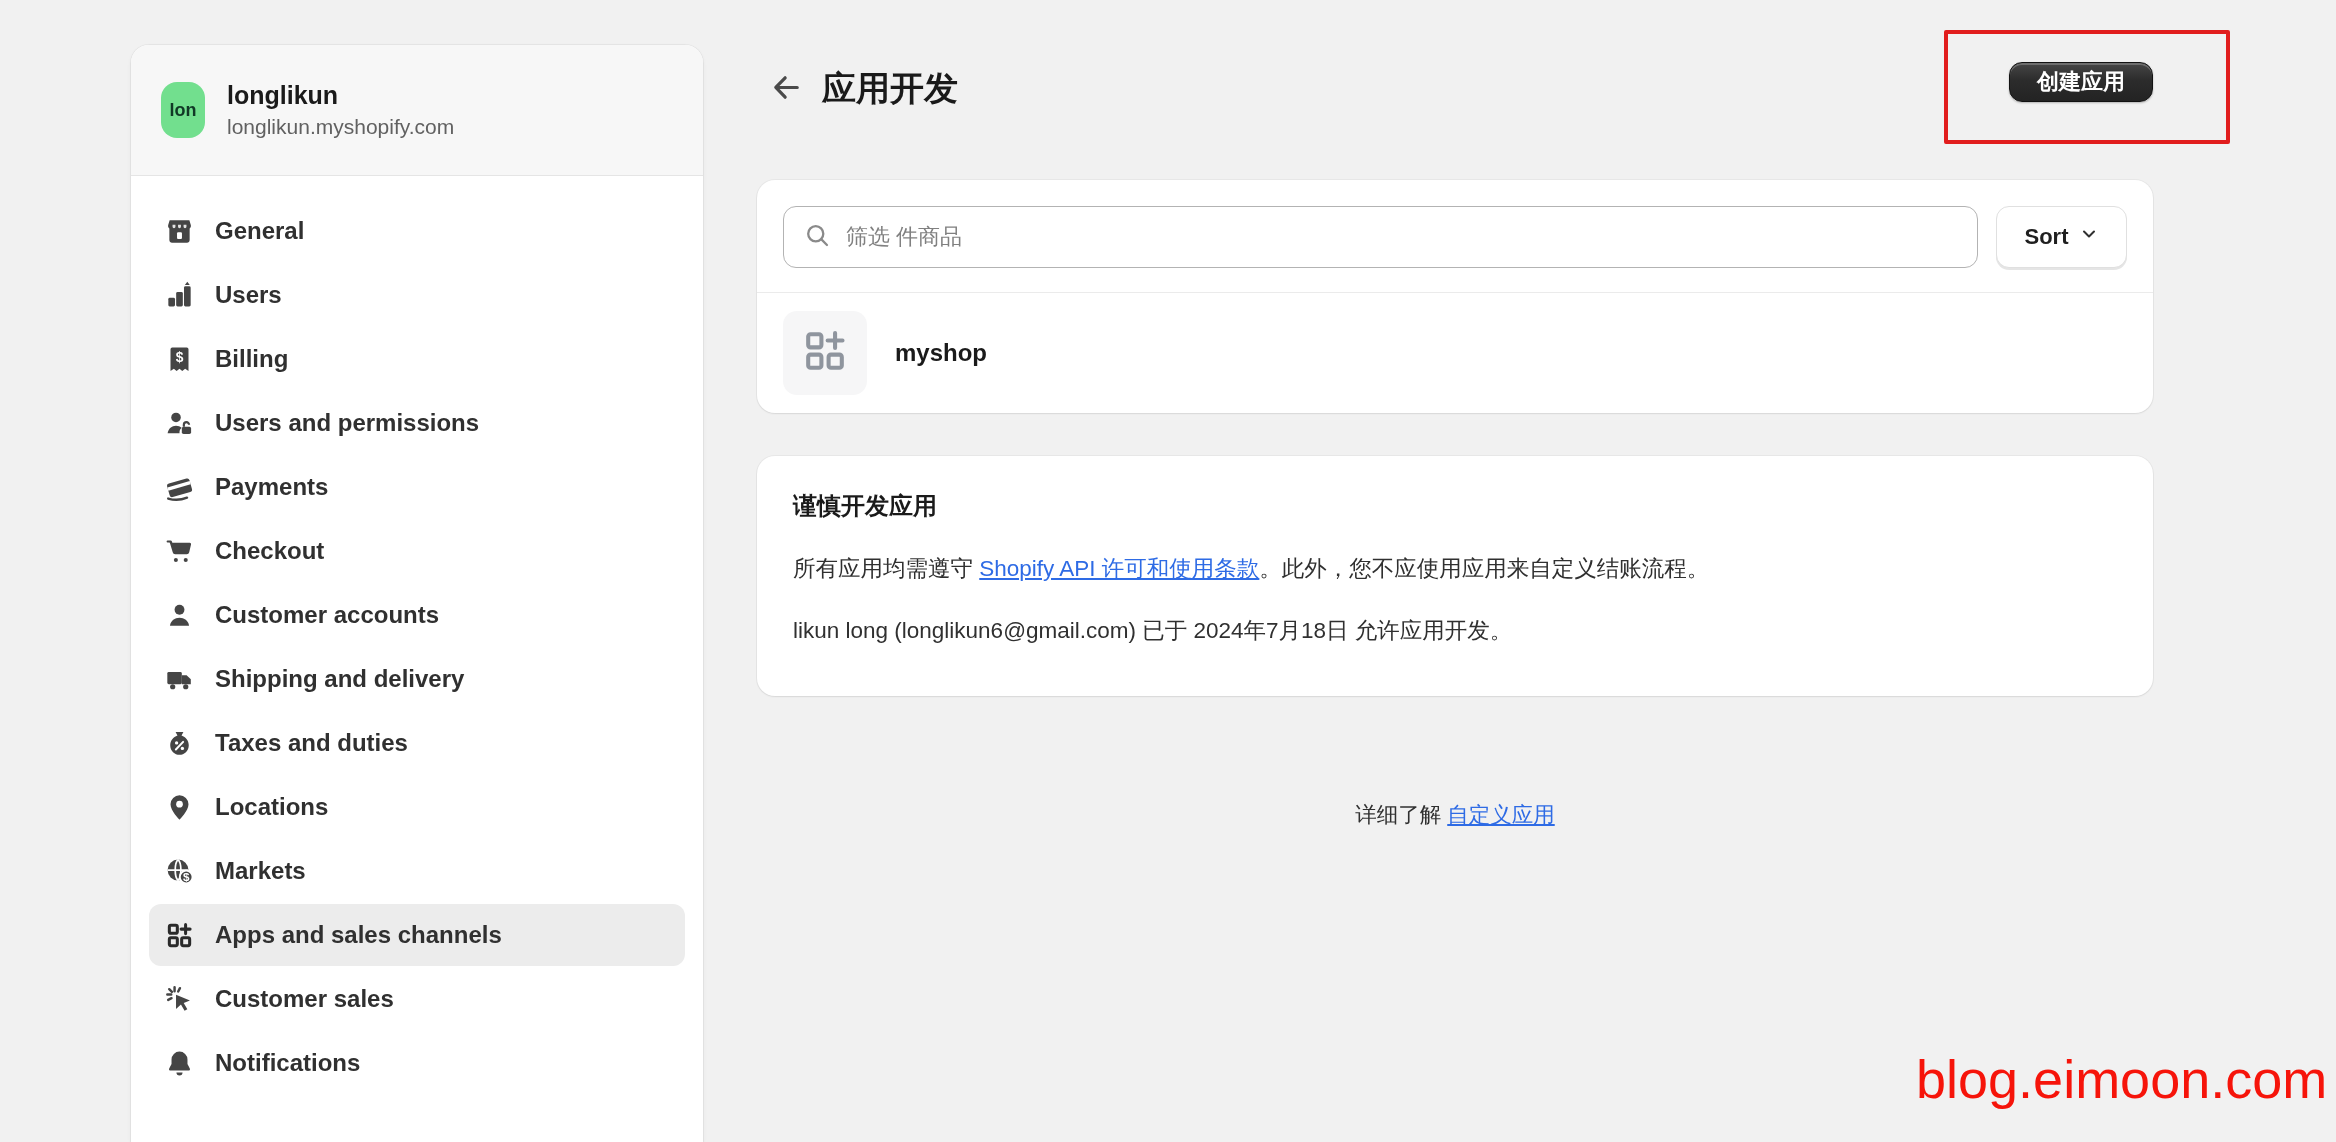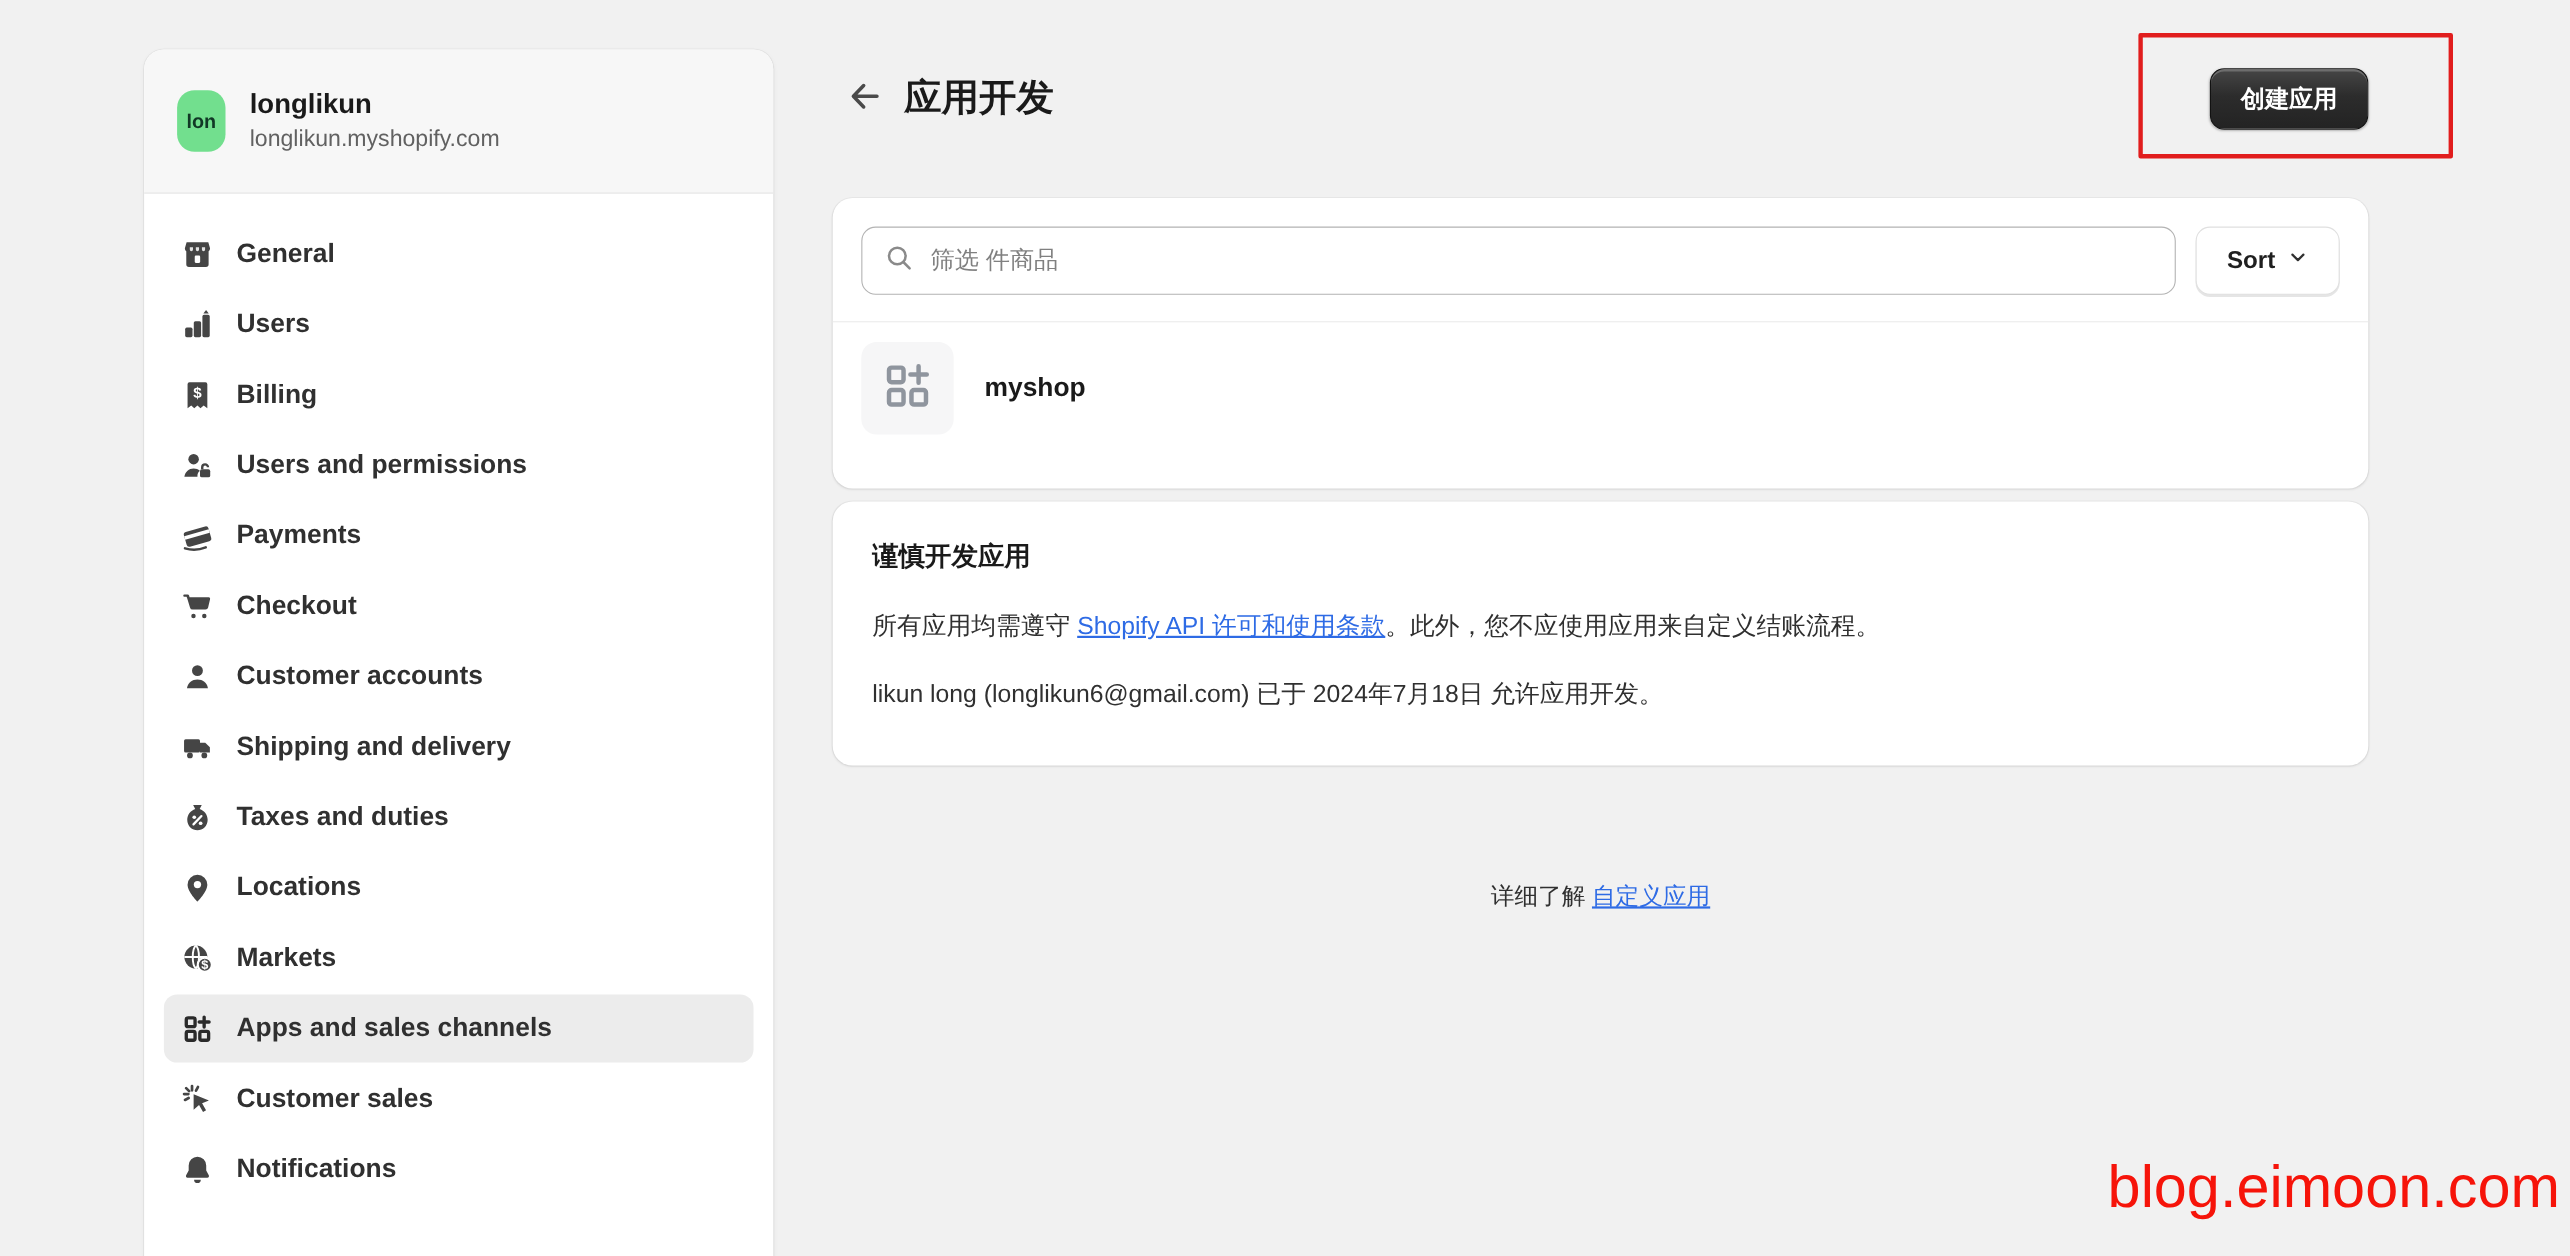--- a/index.html
+++ b/index.html
@@ -24,32 +24,32 @@
   .side-item.active { background:var(--active-bg,#ececec); }
   .side-item .icon { width:30px; height:30px; flex:none; display:flex; align-items:center; justify-content:center; }
   .side-item .icon svg { width:29px; height:29px; }
   .side-label { font-size:24px; font-weight:600; color:#303030; white-space:nowrap; }
 
   
   .back-btn { position:absolute; left:766px; top:69px; width:40px; height:40px; border:none;
               background:transparent; cursor:pointer; display:flex; align-items:center; justify-content:center; }
   .back-btn svg { width:34px; height:34px; }
   .page-title { position:absolute; left:822px; top:66px; font-size:34px; font-weight:700; color:#1a1a1a; }
-  .create-btn { position:absolute; right:183px; top:62px; height:56px; padding:0 27px;
+  .create-btn { position:absolute; right:183px; top:62px; height:40px; padding:0 27px;
                 border-radius:13px; border:1px solid #121212; cursor:pointer;
                 background:linear-gradient(180deg,#464646 0%,#2c2c2c 45%,#232323 100%);
                 box-shadow:inset 0 2px 0 rgba(255,255,255,.22), 0 1px 2px rgba(0,0,0,.25);
                 color:#ffffff; font-size:22px; font-weight:600; font-family:inherit; }
   .annotation { position:absolute; left:1944px; top:30px; width:286px; height:114px;
                 border:4px solid var(--annotation-red,#e11d1d); border-radius:2px; pointer-events:none; }
 
   
   .card { position:absolute; left:757px; width:1396px; background:#ffffff; border-radius:18px;
           box-shadow:0 1px 2px rgba(0,0,0,.07), 0 0 0 1px rgba(0,0,0,.04); }
-  .apps-card { top:180px; height:264px; }
+  .apps-card { top:180px; height:233px; }
   .toolbar { display:flex; align-items:center; gap:18px; padding:26px 26px 24px; }
   .search-box { flex:1; height:62px; border:1.5px solid #b3b3b3; border-radius:13px; background:#fff;
                 display:flex; align-items:center; gap:15px; padding:0 20px; }
   .search-box svg { width:27px; height:27px; flex:none; }
   .search-box input { border:none; outline:none; flex:1; font-size:22px; color:#303030;
                       font-family:inherit; background:transparent; }
   .search-box input::placeholder { color:#808080; }
   .sort-btn { width:131px; height:62px; border-radius:13px; background:#fff; border:1px solid #e0e0e0;
               box-shadow:0 2px 0 rgba(0,0,0,.10); cursor:pointer; display:flex; align-items:center;
               justify-content:center; gap:10px; font-size:22px; font-weight:600; color:#1f1f1f; font-family:inherit; }

